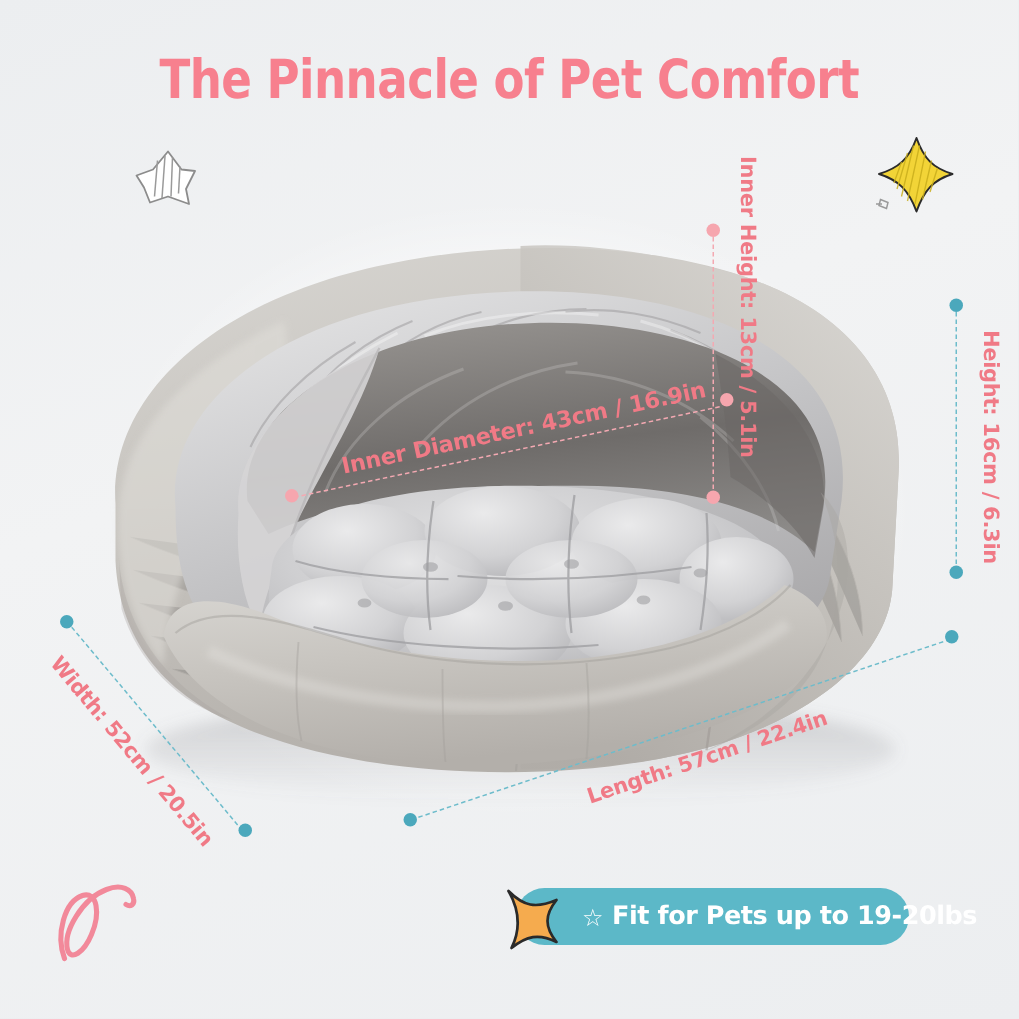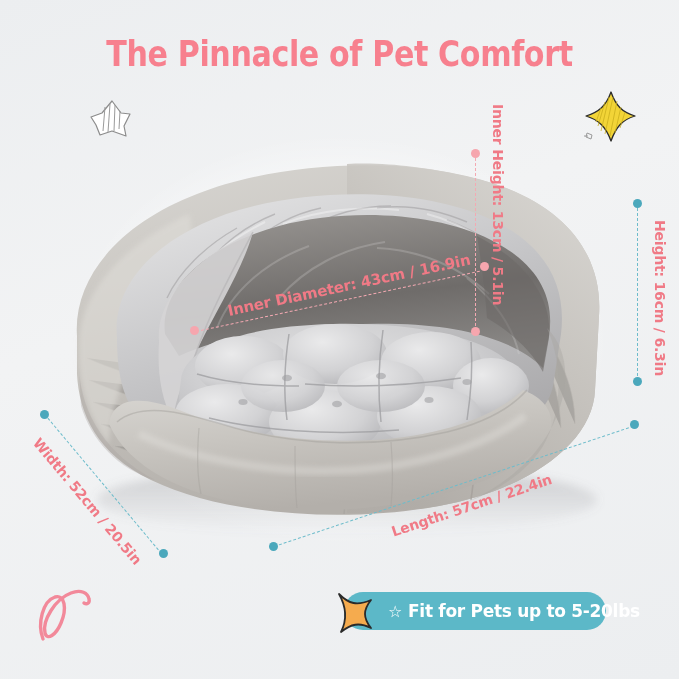--- a/index.html
+++ b/index.html
@@ -363,20 +363,20 @@
 
 <div class="dim-line">
   <div class="dline" style="left:274px; top:546px; width:379px; transform:rotate(-18.5deg);"></div>
   <div class="dot teal" style="left:269px; top:542px;"></div>
   <div class="dot teal" style="left:630px; top:420px;"></div>
   <div class="dim-label small" style="left:392px; top:524px; transform:rotate(-18.5deg);">Length: 57cm / 22.4in</div>
 </div>
 
 <div id="badge">
   <span id="badge-star-glyph">☆</span>
-  <span>Fit for Pets up to 5-20lbs</span>
+  <span>Fit for Pets up to 19-20lbs</span>
 </div>
 <div id="badge-doodle">
   <svg viewBox="0 0 62 48">
     <path d="M12 6 C22 16 30 18 44 12 C36 22 36 30 44 40 C32 34 24 36 14 44 C20 32 20 20 12 6 Z" fill="#f7b martin" stroke="none"></path>
     <path d="M12 6 C22 16 30 18 44 12 C36 22 36 30 44 40 C32 34 24 36 14 44 C20 32 20 20 12 6 Z" fill="#f5ab4e" stroke="#2a2a2a" stroke-width="1.8" stroke-linejoin="round"></path>
   </svg>
 </div>
 
 </body></html>

